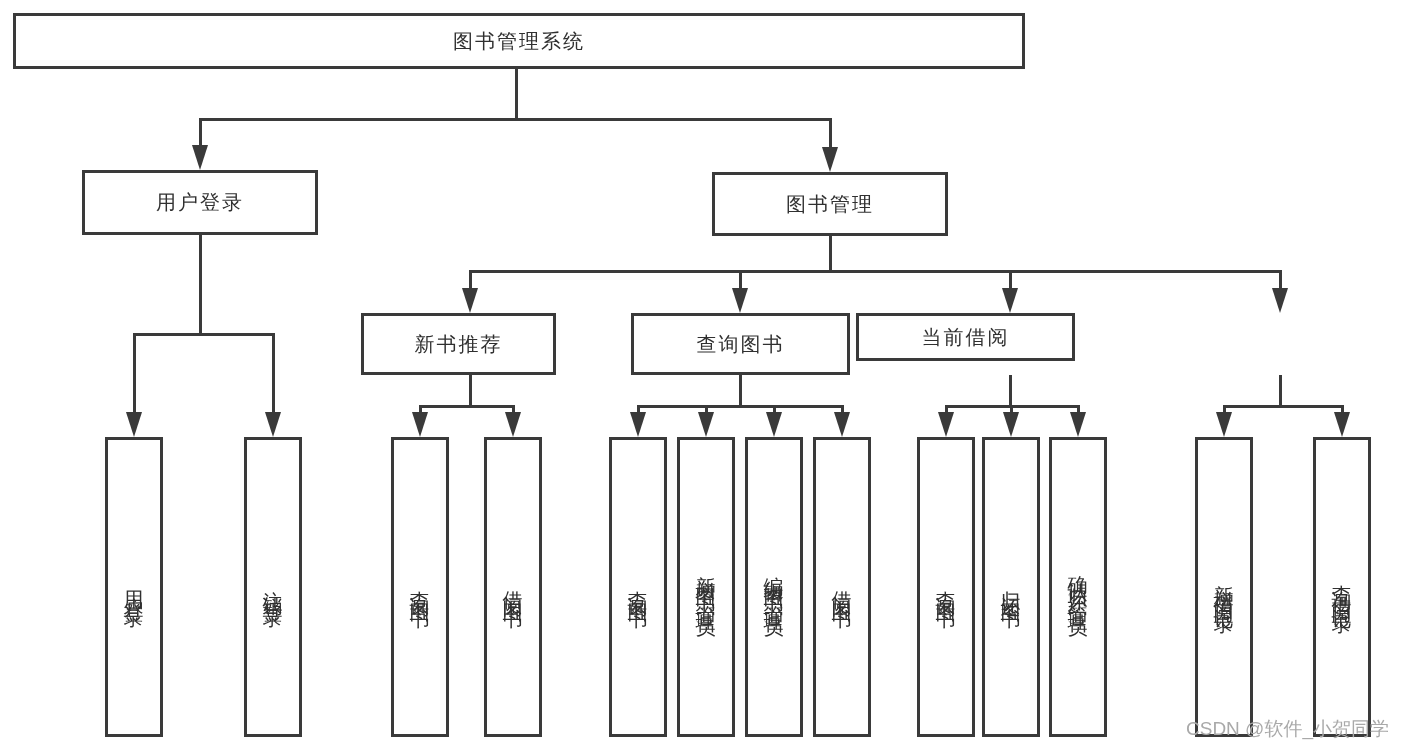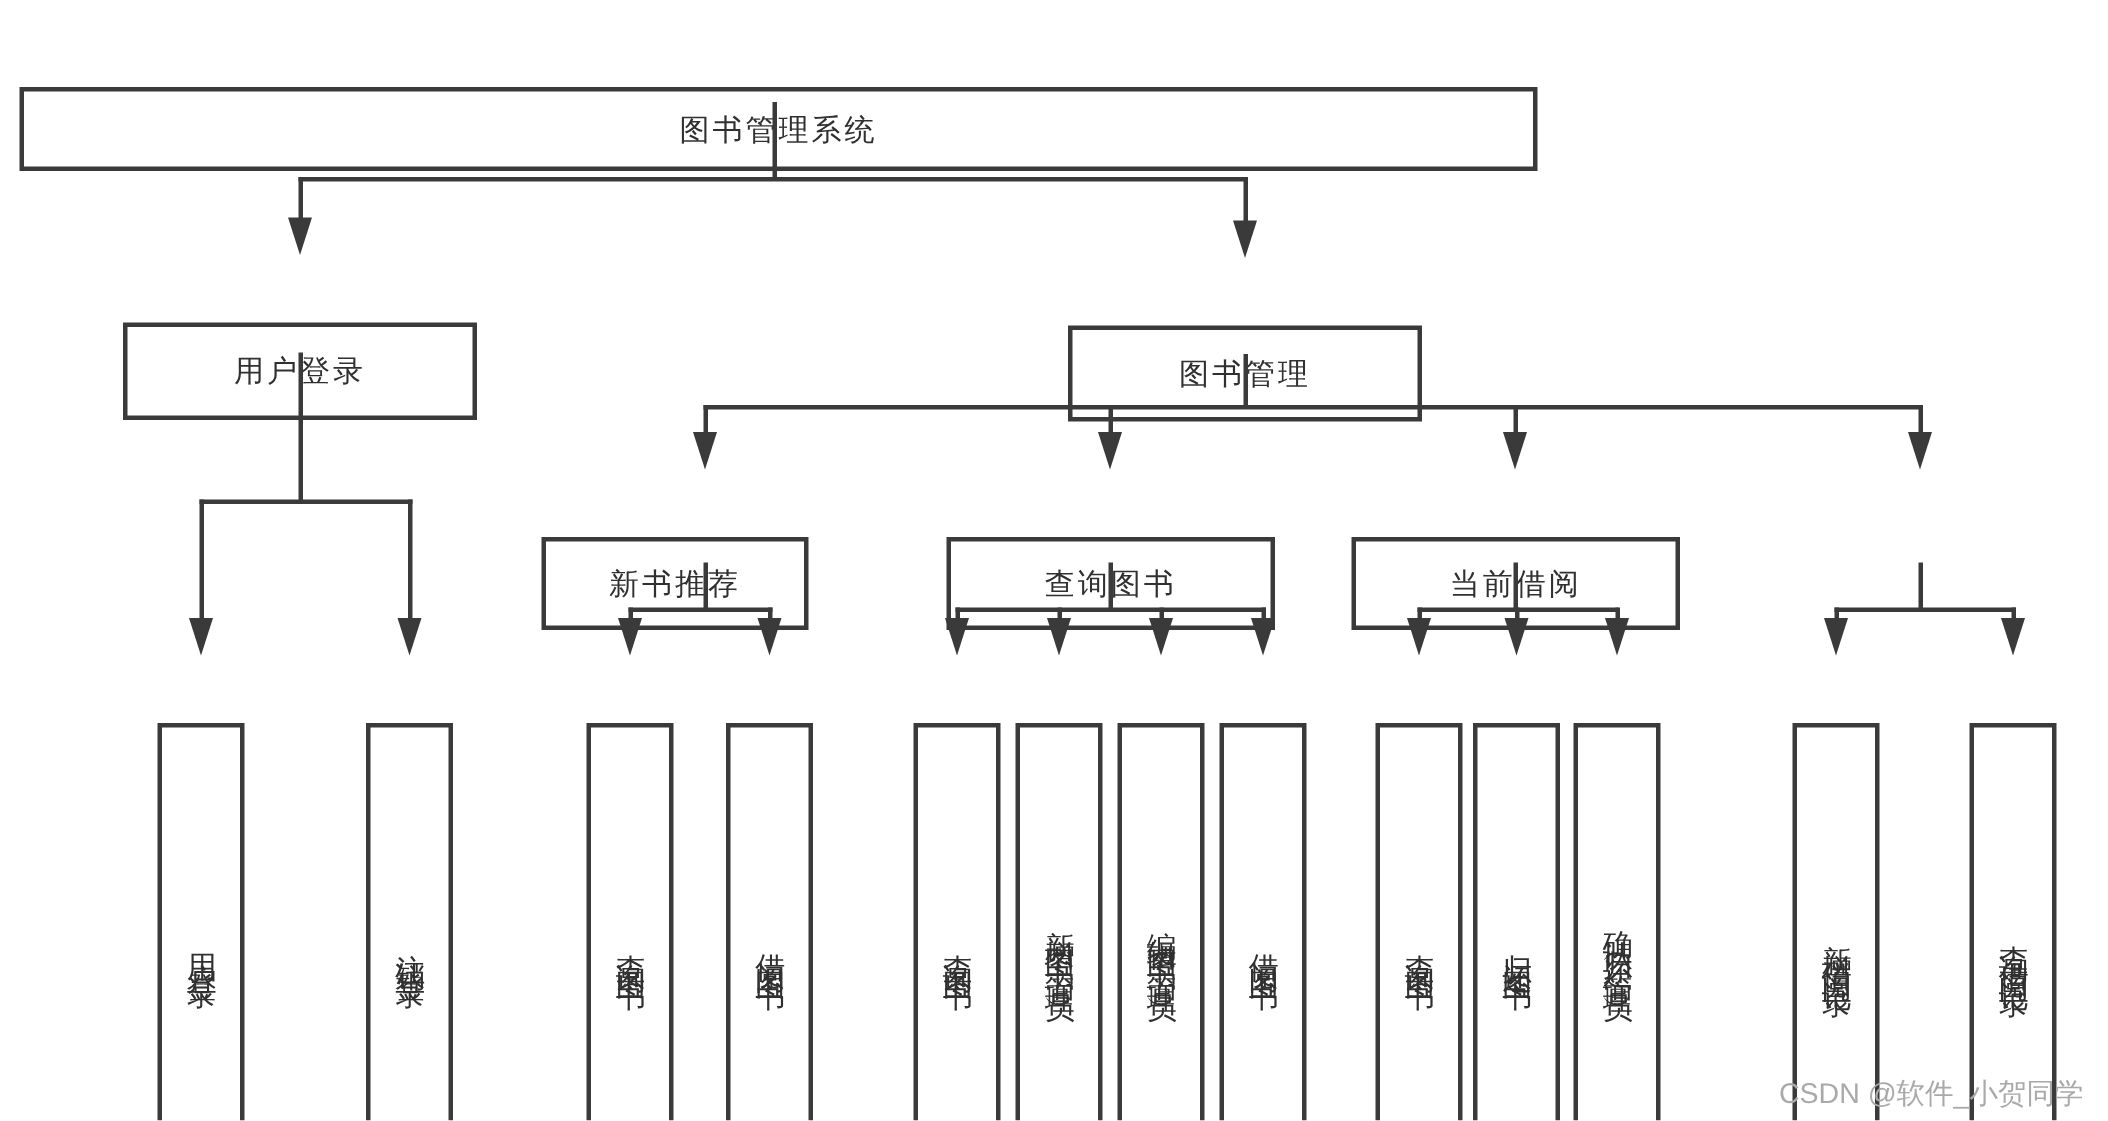--- a/index.html
+++ b/index.html
@@ -15,21 +15,21 @@
     background:var(--background);
     font-family:"Liberation Sans","DejaVu Sans",sans-serif;
     color:var(--text);
     overflow:hidden;
   }
   .box{
     position:absolute;
     box-sizing:border-box;
     border:3px solid var(--line);
     background:#fff;
-    display:flex;align-items:center;justify-content:center;margin-top:45px;
+    display:flex;align-items:center;justify-content:center;
   }
   .hnode{font-size:20px;letter-spacing:2px;}
   .leaf{top:437px;width:58px;height:300px;}
   .vlbl{
     writing-mode:vertical-rl;
     text-orientation:mixed;
     font-size:20px;
     letter-spacing:6px;
     line-height:1;
     white-space:nowrap;
@@ -84,27 +84,27 @@
   <div class="hl" style="left:469px;top:270px;width:813px"></div>
   <div class="vl" style="left:469px;top:270px;height:21px"></div>
   <div class="vl" style="left:739px;top:270px;height:21px"></div>
   <div class="vl" style="left:1009px;top:270px;height:21px"></div>
   <div class="vl" style="left:1279px;top:270px;height:21px"></div>
   <div class="arrow" style="left:462px;top:288px"></div>
   <div class="arrow" style="left:732px;top:288px"></div>
   <div class="arrow" style="left:1002px;top:288px"></div>
   <div class="arrow" style="left:1272px;top:288px"></div>
 
-  <div class="box hnode" style="left:361px;top:313px;width:178px;height:62px">
+  <div class="box hnode" style="left:361px;top:313px;width:195px;height:62px">
     <span>新书推荐</span>
   </div>
   <div class="box hnode" style="left:631px;top:313px;width:219px;height:62px">
     <span>查询图书</span>
   </div>
-  <div class="box hnode" style="left:901px;top:313px;width:219px;height:62px">
+  <div class="box hnode" style="left:856px;top:313px;width:219px;height:48px">
     <span>当前借阅</span>
   </div>
 
   <div class="vl" style="left:469px;top:375px;height:32px"></div>
   <div class="hl" style="left:419px;top:405px;width:96px"></div>
   <div class="vl" style="left:419px;top:405px;height:10px"></div>
   <div class="vl" style="left:512px;top:405px;height:10px"></div>
   <div class="arrow" style="left:412px;top:412px"></div>
   <div class="arrow" style="left:505px;top:412px"></div>
 

